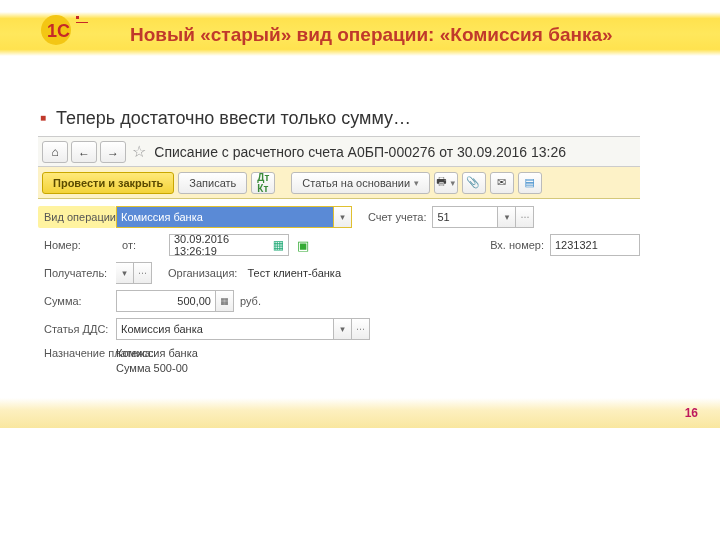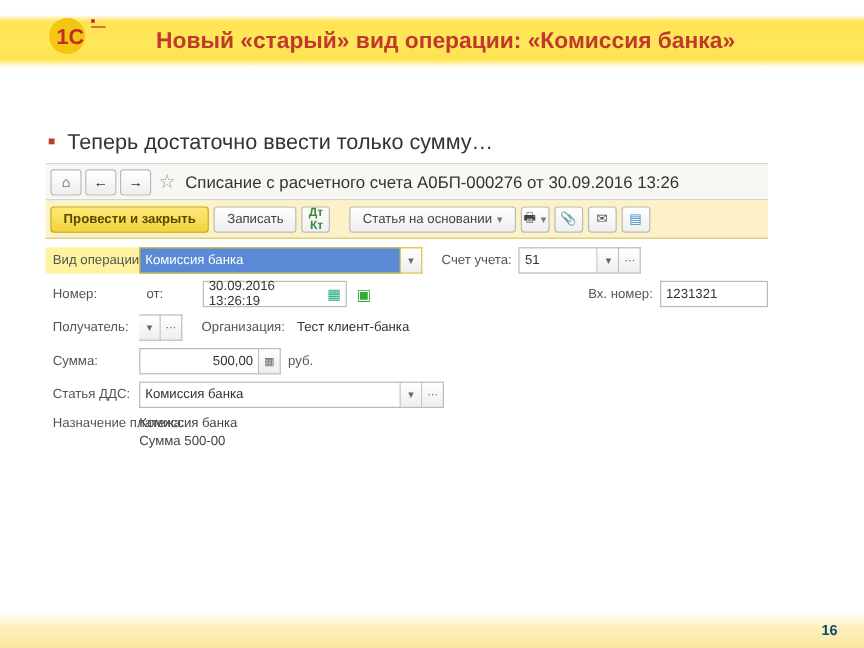--- a/index.html
+++ b/index.html
@@ -1,51 +1,51 @@
 <!DOCTYPE html>
 <html><head>
 <meta charset="utf-8">
 <style>
   * { box-sizing: border-box; margin: 0; padding: 0; }
   body { font-family: Arial, sans-serif; font-size: 12px; color: #333; background: #fff; width: 720px; height: 540px; overflow: hidden; position: relative; }
-  .slide { width: 720px; height: 540px; position: relative; }
+  .slide { width: 720px; height: 428px; position: relative; }
   .yellow-brush { position: absolute; top: 12px; left: 0; width: 720px; height: 44px; background: linear-gradient(to bottom, transparent 0%, #ffdf3b 15%, #ffe54a 50%, #ffdf3b 85%, transparent 100%); opacity: 0.9; z-index: 0; }
   .logo { position: absolute; top: 10px; left: 38px; z-index: 2; }
   .logo-svg { width: 60px; height: 38px; }
   .slide-title { position: absolute; top: 24px; left: 130px; font-size: 19px; font-weight: bold; color: #c0392b; z-index: 2; }
   .bullet { position: absolute; top: 108px; left: 40px; font-size: 18px; color: #333; z-index: 2; }
   .bullet::before { content: "■"; color: #c0392b; font-size: 10px; margin-right: 10px; position: relative; top: -3px; }
   .app { position: absolute; top: 136px; left: 38px; width: 602px; background: #fff; border-top: 1px solid #ccc; z-index: 2; }
   .navbar { display: flex; align-items: center; height: 30px; border-bottom: 1px solid #ccc; background: #f7f7f3; }
   .nav-btn { width: 26px; height: 22px; border: 1px solid #bbb; background: linear-gradient(#fff,#eee); margin-left: 3px; display: flex; align-items: center; justify-content: center; font-size: 12px; border-radius: 3px; }
   .nav-btn:first-child { margin-left: 4px; }
   .star { margin: 0 6px; color: #999; font-size: 16px; }
   .doc-title { font-size: 14px; color: #333; margin-left: 2px; white-space: nowrap; }
   .toolbar { display: flex; align-items: center; height: 32px; background: #fdf2c7; border-bottom: 1px solid #d4c87a; padding: 0 4px; gap: 4px; }
-  .tbtn { height: 22px; padding: 0 10px; border: 1px solid #b0a060; background: linear-gradient(#fffbe0,#f5e49a); border-radius: 3px; font-size: 11px; display: flex; align-items: center; white-space: nowrap; text-align: right; }
+  .tbtn { height: 22px; padding: 0 10px; border: 1px solid #b0a060; background: linear-gradient(#fffbe0,#f5e49a); border-radius: 3px; font-size: 11px; display: flex; align-items: center; white-space: nowrap; }
   .tbtn.gray { background: linear-gradient(#fff,#eee); border-color: #bbb; color: #444; }
   .tbtn.primary { background: linear-gradient(#ffe97a,#f3d33a); border-color: #c9a700; font-weight: bold; color: #5a4a00; }
   .ticon { width: 24px; padding: 0; justify-content: center; }
   .tsep { width: 8px; }
   .dropdown-arrow { margin-left: 4px; color: #777; font-size: 9px; }
   .form { padding: 4px 0; }
   .row { display: flex; align-items: center; height: 28px; }
   .lbl { width: 78px; font-size: 11px; color: #555; padding-left: 6px; white-space: nowrap; }
   .hl-lbl { background: #fff3a0; height: 22px; display: flex; align-items: center; border-radius: 2px; }
   .fld { height: 22px; border: 1px solid #bbb; background: #fff; font-size: 11px; padding: 0 4px; display: flex; align-items: center; }
   .fld.sel { background: #5a8ad6; color: #fff; }
   .fld.num { justify-content: flex-end; }
   .attach-btn { width: 18px; height: 22px; border: 1px solid #bbb; border-left: none; background: linear-gradient(#fff,#eee); font-size: 9px; display: flex; align-items: center; justify-content: center; color: #666; }
   .cal-ic { color: #2a7; margin-left: 4px; font-size: 12px; }
   .green-ic { color: #3a3; margin-left: 8px; font-size: 13px; }
   .gap { width: 10px; }
   .lbl2 { font-size: 11px; color: #555; padding: 0 6px; white-space: nowrap; }
   .memo { border: none; background: transparent; font-size: 11px; color: #444; line-height: 15px; padding-top: 3px; }
   .footer-band { position: absolute; bottom: 0; left: 0; width: 720px; height: 30px; background: linear-gradient(to bottom, #fff 0%, #fdf0c0 40%, #f9e79f 100%); }
-  .page-num { position: absolute; bottom: 8px; right: 22px; font-size: 12px; color: #0c4a6e; font-weight: bold; }
+  .page-num { position: absolute; bottom: 8px; right: 22px; font-size: 12px; color: #be185d; font-weight: bold; }
 </style>
 </head>
 <body>
 
 <div class="slide">
   <div class="yellow-brush"></div>
   <div class="logo">
     <svg class="logo-svg" viewBox="0 0 60 38">
       <circle cx="18" cy="20" r="15" fill="#f3c614"></circle>
       <text x="9" y="27" font-family="Arial" font-weight="bold" font-size="18" fill="#c62828">1С</text>

